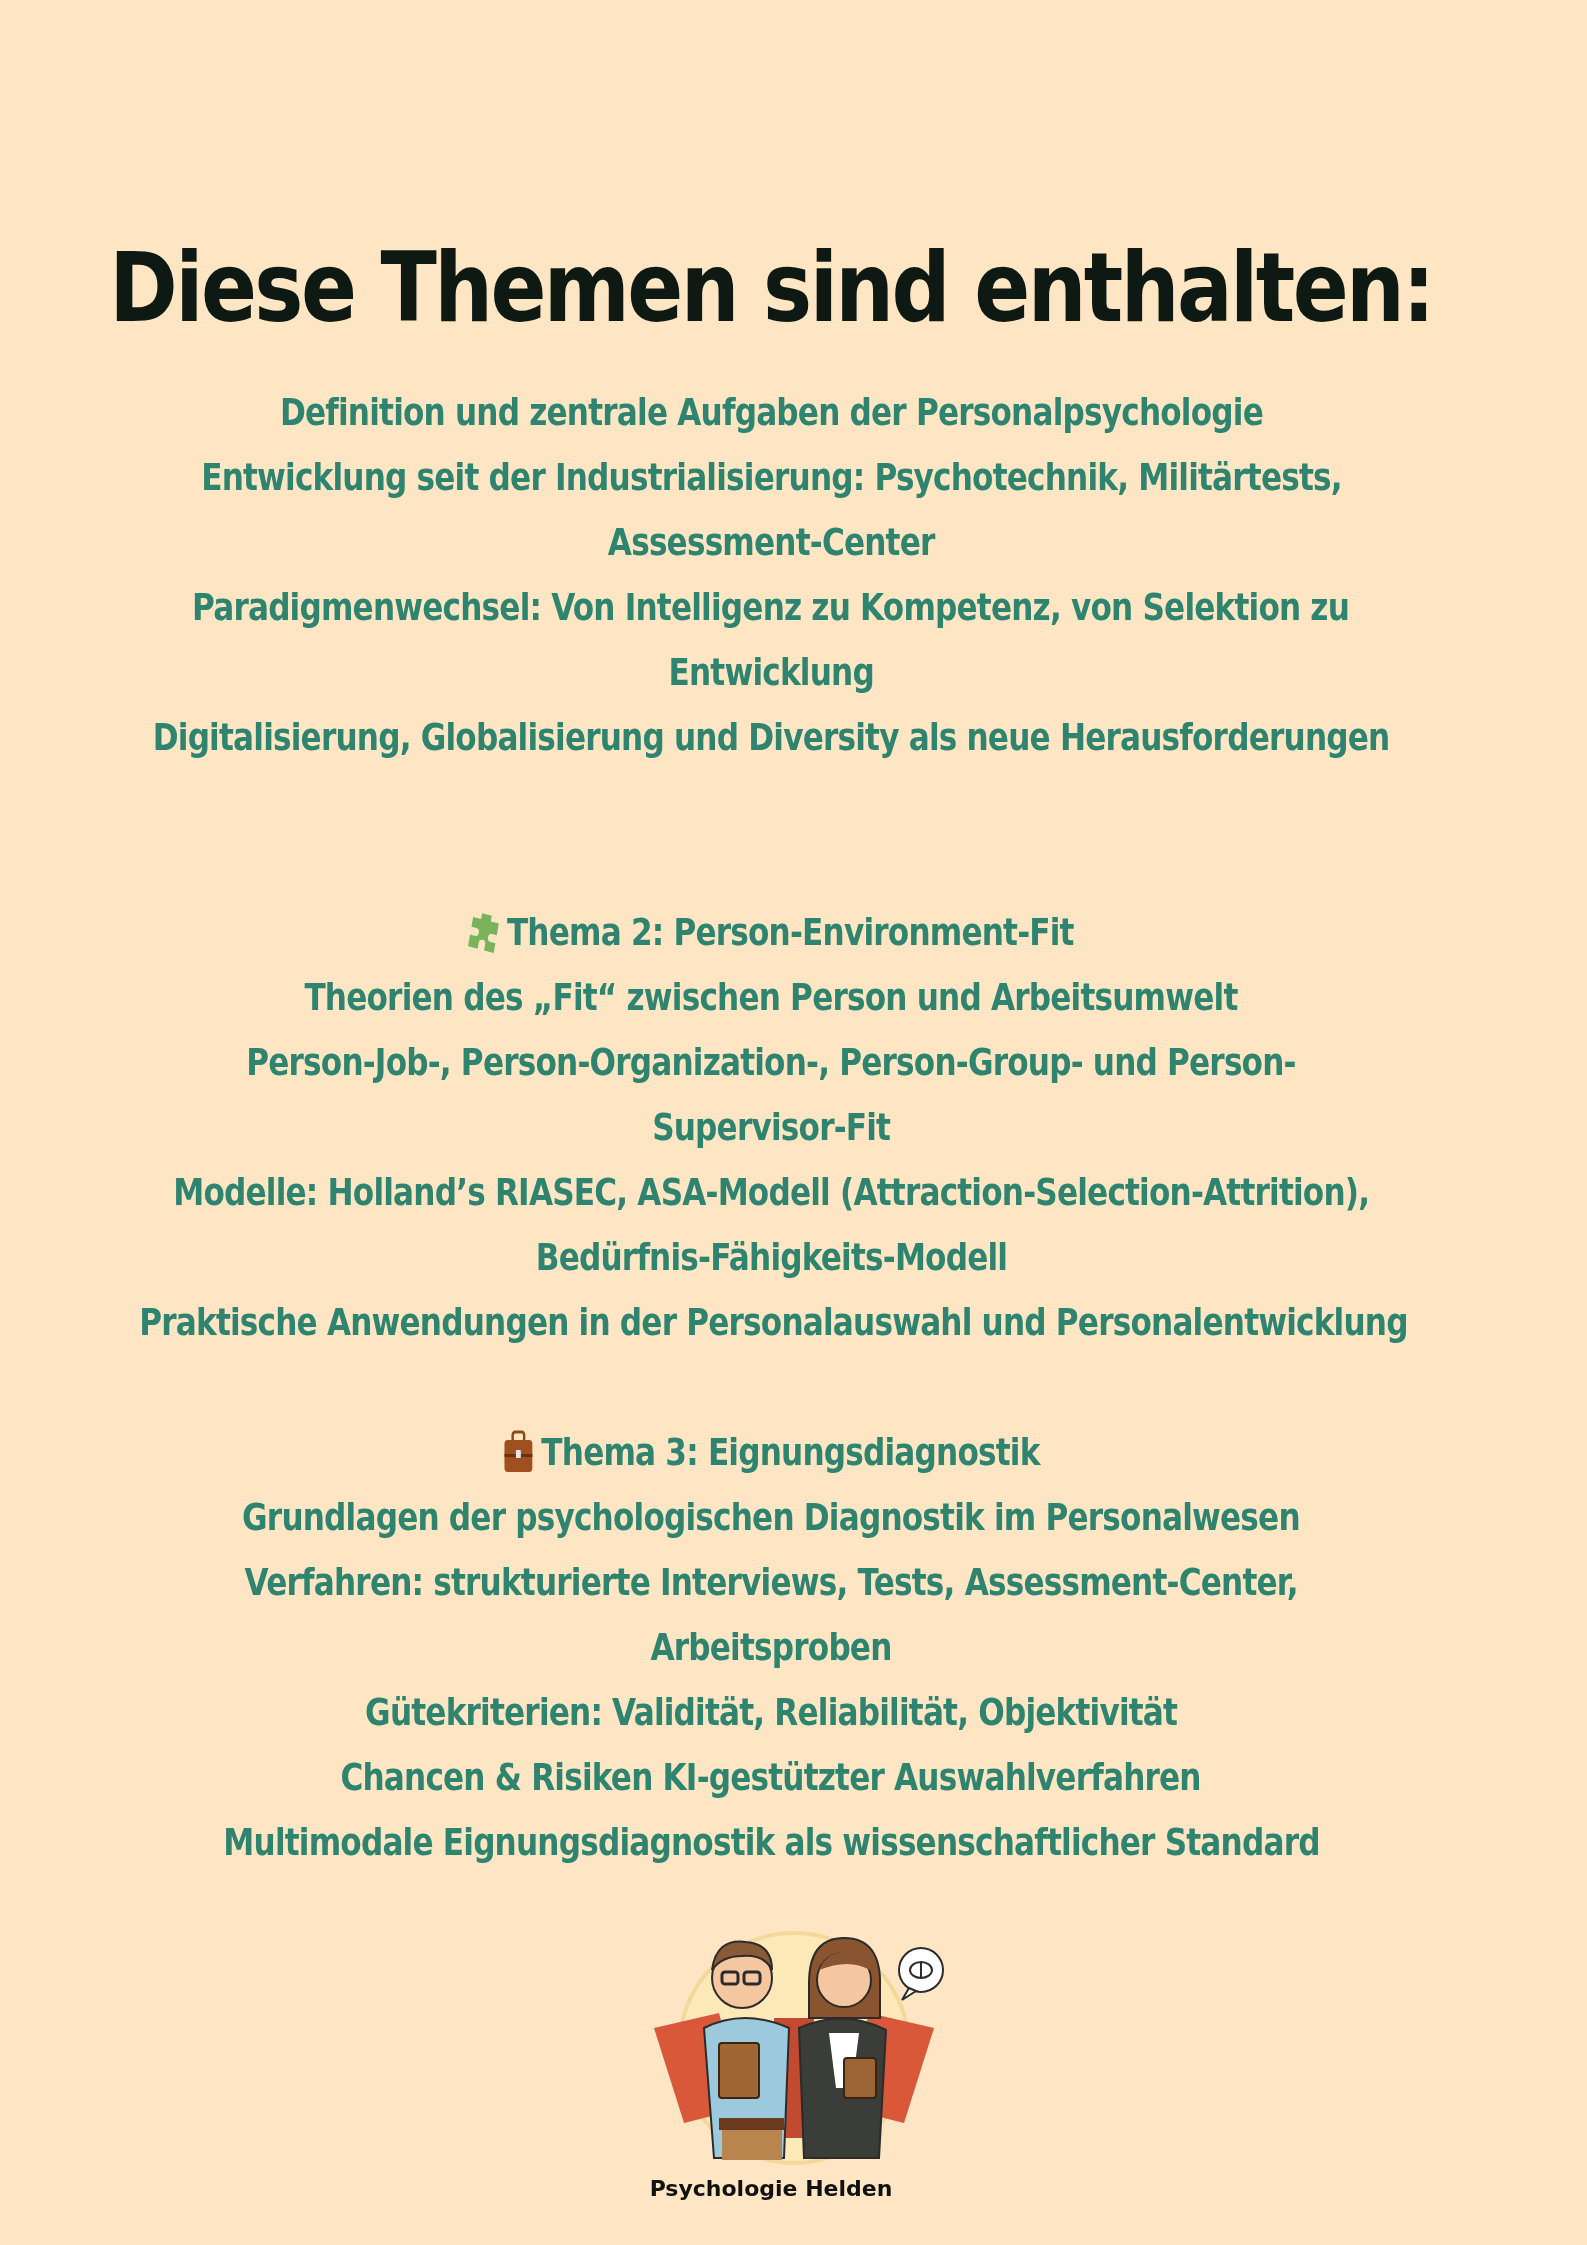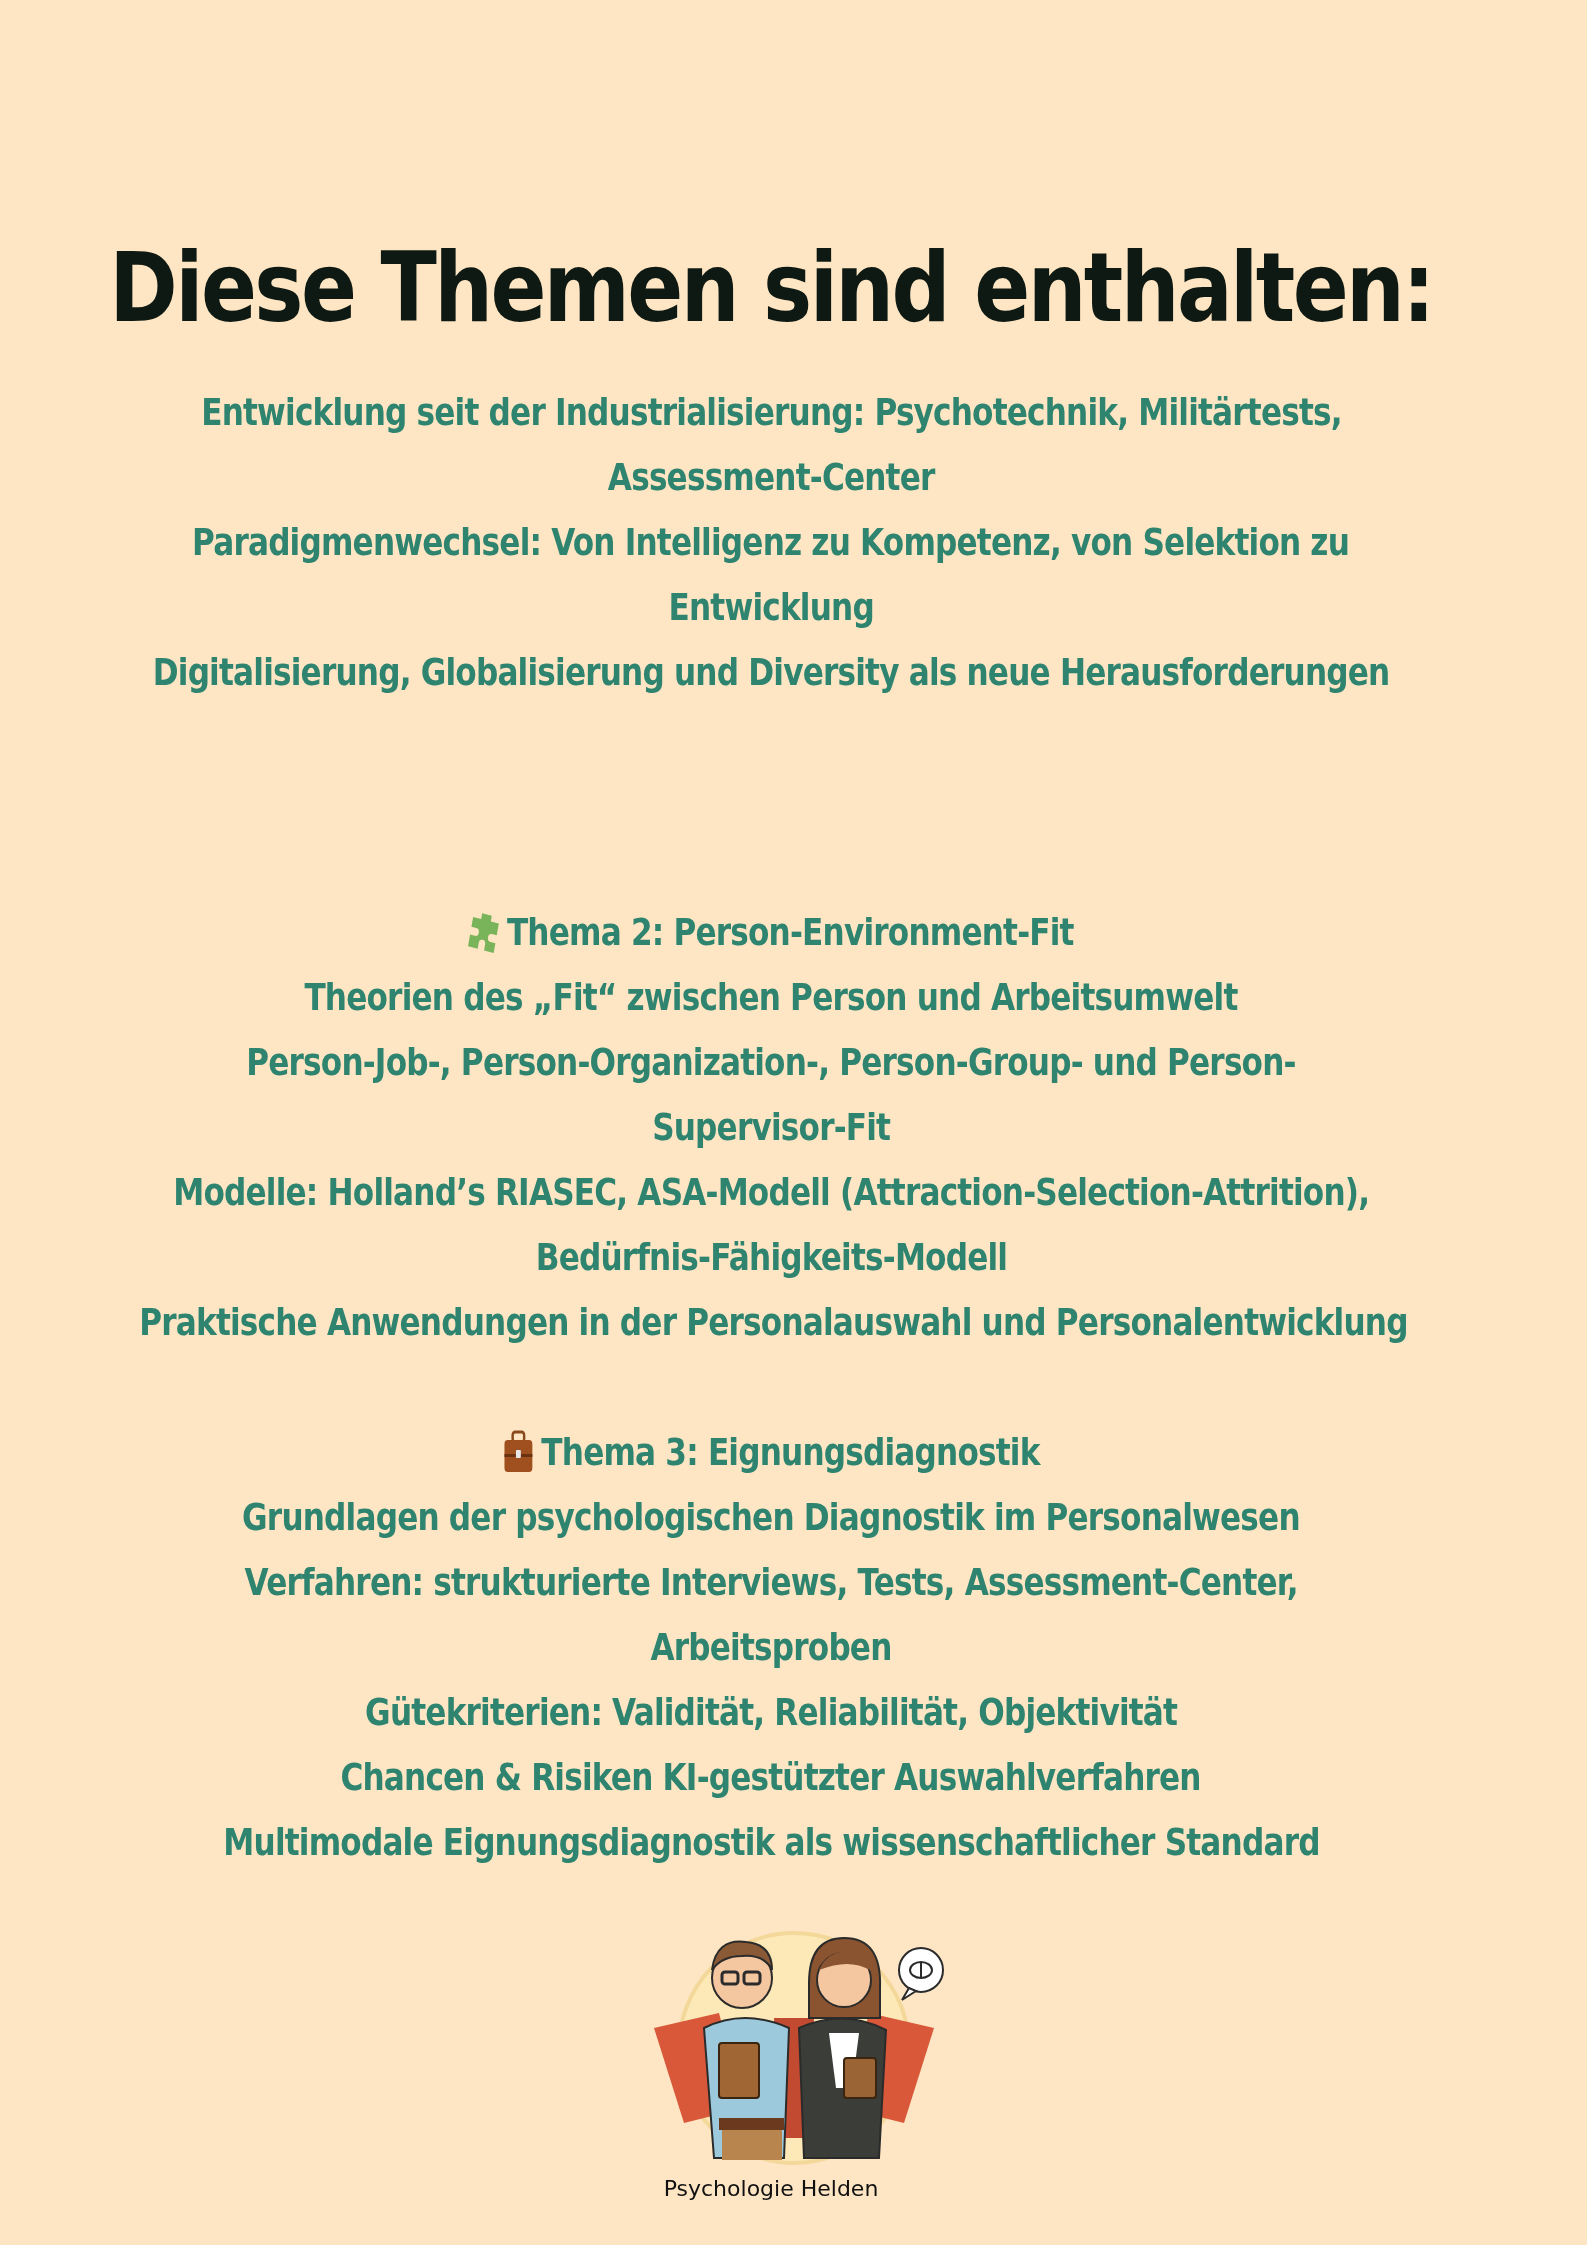--- a/index.html
+++ b/index.html
@@ -72,33 +72,34 @@
       top: 1900px;
       width: 340px;
       height: 260px;
     }
     .logo-caption {
       position: absolute;
       left: 0; right: 0;
       top: 2168px;
       text-align: center;
       font-family: "DejaVu Sans", sans-serif;
-      font-weight: normal;
+      font-weight: bold;
       font-size: 22px;
       color: #111111;
     }
   </style>
 </head>
 <body>
 
 <div class="page">
 
   <h1 class="title">Diese Themen sind enthalten:</h1>
 
   <div class="section s1">
+    <div class="line"><span class="squeeze">Definition und zentrale Aufgaben der Personalpsychologie</span></div>
     <div class="line"><span class="squeeze">Entwicklung seit der Industrialisierung: Psychotechnik, Militärtests,</span></div>
     <div class="line"><span class="squeeze">Assessment-Center</span></div>
     <div class="line"><span class="squeeze">Paradigmenwechsel: Von Intelligenz zu Kompetenz, von Selektion zu</span></div>
     <div class="line"><span class="squeeze">Entwicklung</span></div>
     <div class="line"><span class="squeeze">Digitalisierung, Globalisierung und Diversity als neue Herausforderungen</span></div>
   </div>
 
   <div class="section s2">
     <div class="line heading">
       <span class="squeeze">

